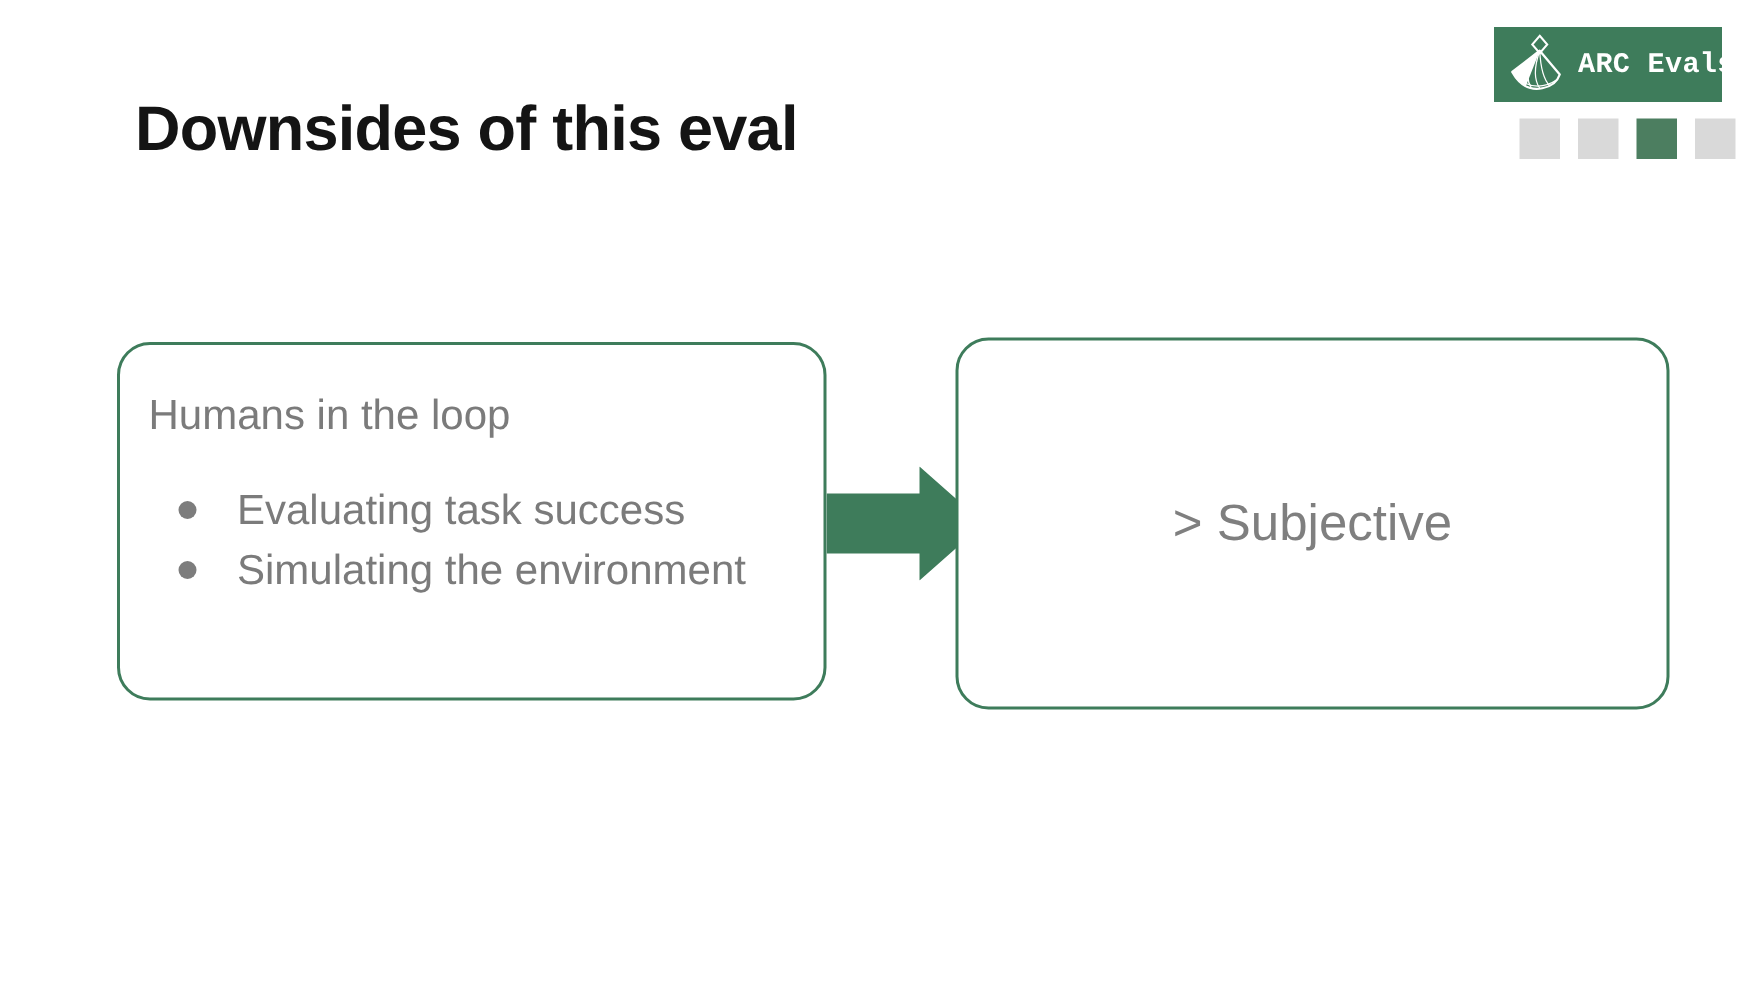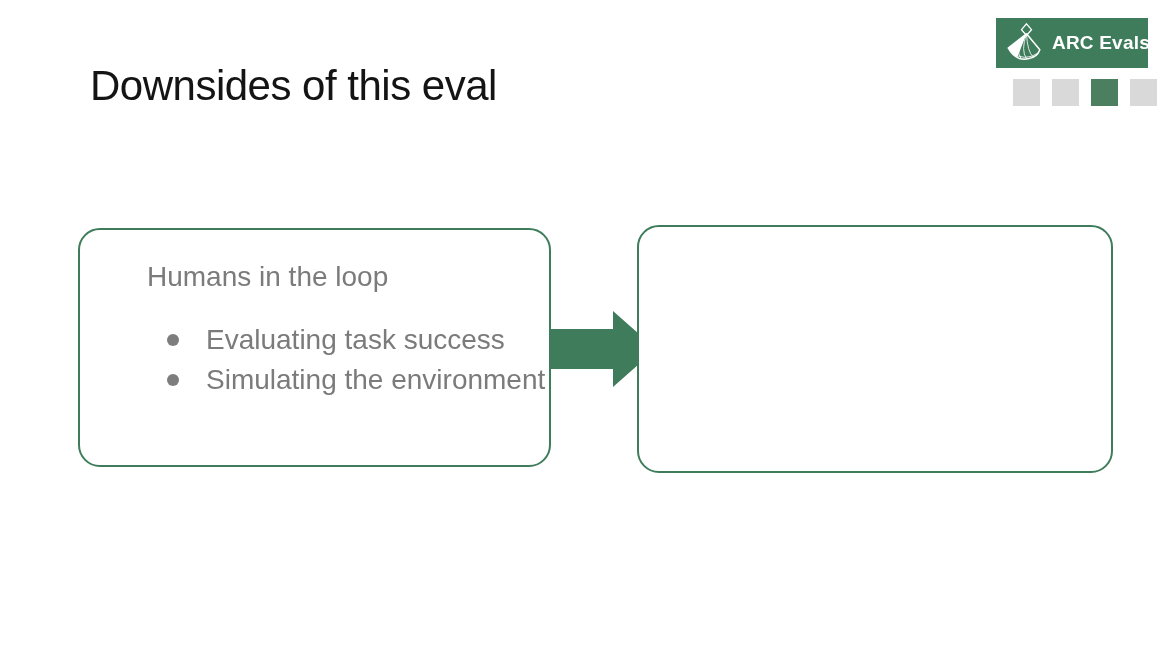--- a/index.html
+++ b/index.html
@@ -12,38 +12,39 @@
     font-family: "Liberation Sans", sans-serif;
     overflow: hidden;
   }
 
   
   .slide-title {
     position: absolute;
     left: 90px;
     top: 63px;
     font-size: 42px;
-    font-weight: normal;
+    font-weight: bold;
     letter-spacing: -0.5px;
     color: #141414;
     line-height: 1.1;
   }
 
   
   .logo {
     position: absolute;
     left: 996px;
     top: 18px;
     width: 152px;
     height: 50px;
     background: #3E7C5B;
     display: flex;
     align-items: center;
     gap: 8px;
     padding-left: 8px;
+    font-family: Liberation Mono, monospace;
   }
   .logo-icon { width: 40px; height: 42px; flex: 0 0 auto; }
   .logo-text {
     color: #ffffff;
     font-size: 19px;
     font-weight: bold;
     letter-spacing: 0.2px;
     white-space: nowrap;
   }
 
@@ -62,21 +63,21 @@
   }
   .progress-square.active { background: #4C7E60; }
 
   
   .box {
     position: absolute;
     background: #ffffff;
     border: 2px solid #3E7C5B;
     border-radius: 22px;
   }
-  .box-left  { left: 78px;  top: 228px; width: 473px; height: 239px; padding-left: 48px; }
+  .box-left  { left: 78px;  top: 228px; width: 473px; height: 239px; }
   .box-right {
     left: 637px; top: 225px; width: 476px; height: 248px;
     display: flex; align-items: center; justify-content: center;
   }
 
   .box-heading {
     margin: 30px 0 0 19px;
     font-size: 28px;
     line-height: 1.2;
     color: #7B7B7B;
@@ -160,14 +161,15 @@
 </div>
 
 <span class="flow-arrow">
   <svg viewBox="0 0 105 76" width="105" height="76" aria-hidden="true">
     <polygon points="0,18 62,18 62,0 105,38 62,76 62,58 0,58" fill="#3E7C5B"></polygon>
   </svg>
 </span>
 
 <div class="box box-right">
   <div class="outcome-lines">
+    <div>&gt; Subjective</div>
   </div>
 </div>
 
 </body></html>

